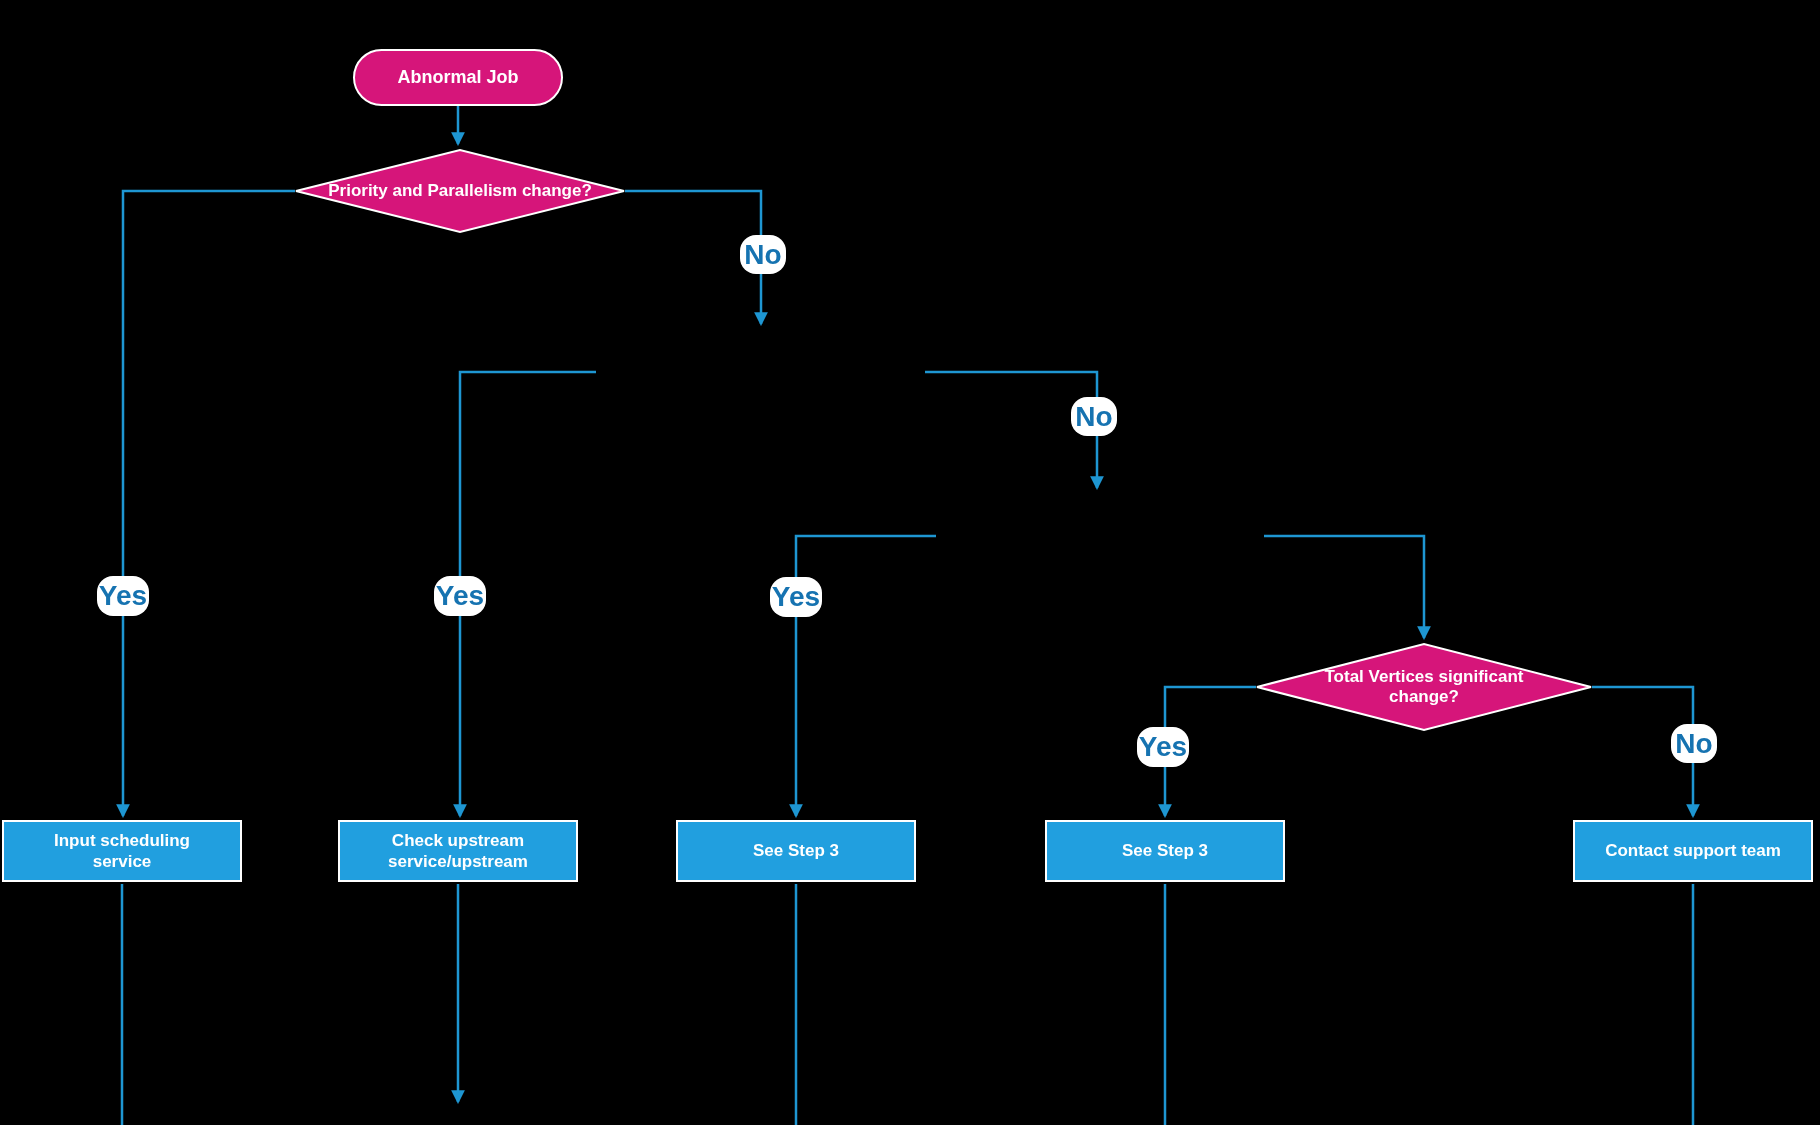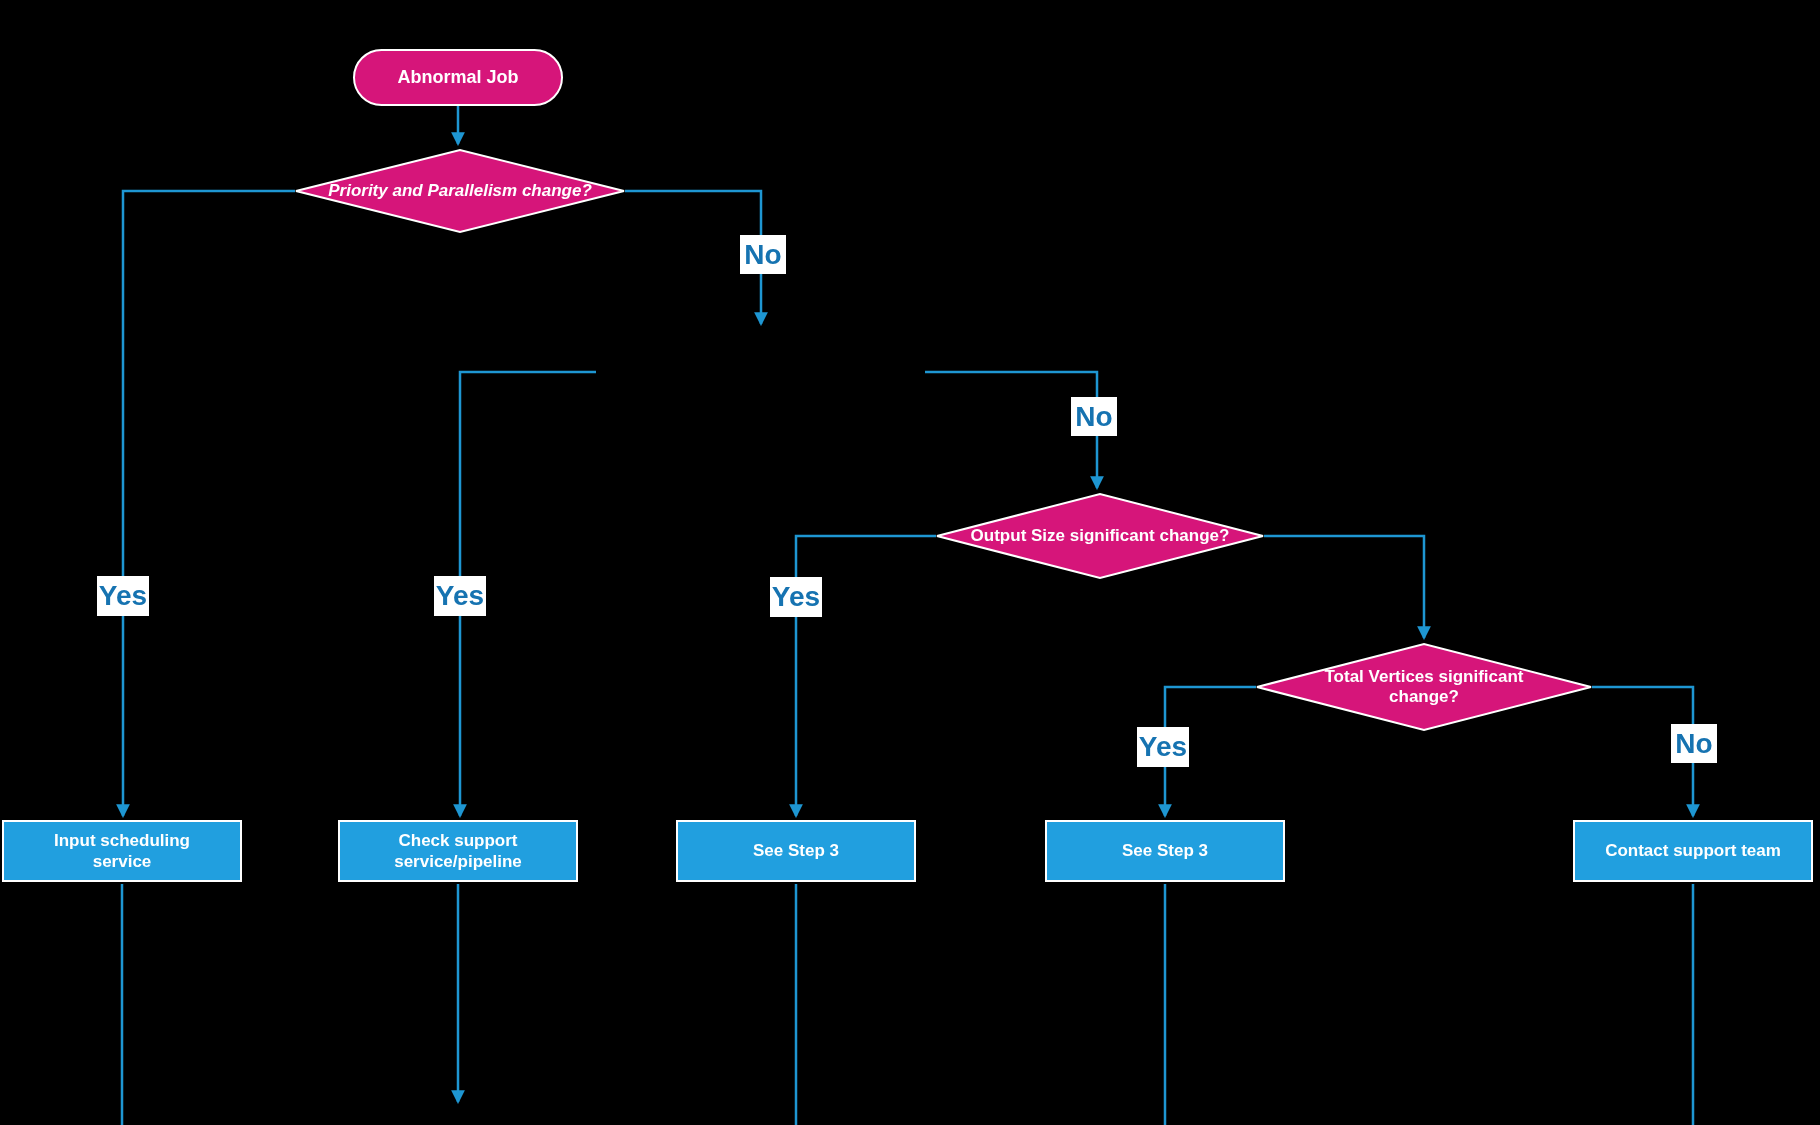--- a/index.html
+++ b/index.html
@@ -25,21 +25,21 @@
   .process{background:var(--process-blue);border:2px solid #FFFFFF;font-size:17px;}
   .process span{display:inline-block;max-width:180px;line-height:1.25;}
   .decision{background:transparent;border:none;}
   .decision svg{position:absolute;left:0;top:0;width:100%;height:100%;}
   .decision polygon{fill:var(--pink);stroke:#FFFFFF;stroke-width:2;}
   .dlabel{position:relative;z-index:2;font-size:17px;line-height:1.2;display:inline-block;}
   .d4 .dlabel{max-width:225px;}
 
   .edge-label{position:absolute;z-index:3;background:#FFFFFF;color:var(--label-blue);
     font-weight:bold;font-size:28px;display:flex;align-items:center;justify-content:center;
-    line-height:1;}
+    line-height:1;border-radius:16px;}
 </style>
 </head>
 <body>
 
 <div class="canvas">
 
   <svg class="wires" width="1820" height="1125">
     <defs>
       <marker id="arrowhead" viewBox="0 0 10 10" refX="8.5" refY="5" markerWidth="5.5" markerHeight="5.5" orient="auto-start-reverse">
         <path d="M0,0 L10,5 L0,10 z"></path>
@@ -58,47 +58,41 @@
     <polyline class="edge" points="458,840 458,1058" marker-end="url(#arrowhead)"></polyline>
     <polyline class="edge" points="796,840 796,1092"></polyline>
     <polyline class="edge" points="1165,840 1165,1092"></polyline>
     <polyline class="edge" points="1693,840 1693,1092 572,1092" marker-end="url(#arrowhead)"></polyline>
   </svg>
 
   <div class="node terminator" style="left:353px;top:5px;width:210px;height:57px;">
     <span>Abnormal Job</span>
   </div>
 
-  <div class="node decision" style="left:293px;top:104px;width:334px;height:86px;font-style:italic;">
+  <div class="node decision" style="left:293px;top:104px;width:334px;height:86px;">
     <svg viewBox="0 0 334 86" preserveAspectRatio="none">
       <polygon points="3,43 167,2 331,43 167,84"></polygon>
     </svg>
     <span class="dlabel">Priority and Parallelism change?</span>
   </div>
 
 
-  <div class="node decision" style="left:934px;top:448px;width:332px;height:88px;">
-    <svg viewBox="0 0 332 88" preserveAspectRatio="none">
-      <polygon points="3,44 166,2 329,44 166,86"></polygon>
-    </svg>
-    <span class="dlabel">Output Size significant change?</span>
-  </div>
 
   <div class="node decision d4" style="left:1254px;top:598px;width:340px;height:90px;">
     <svg viewBox="0 0 340 90" preserveAspectRatio="none">
       <polygon points="3,45 170,2 337,45 170,88"></polygon>
     </svg>
     <span class="dlabel">Total Vertices significant change?</span>
   </div>
 
   <div class="node process" style="left:2px;top:776px;width:240px;height:62px;">
     <span>Input scheduling service</span>
   </div>
   <div class="node process" style="left:338px;top:776px;width:240px;height:62px;">
-    <span style="max-width:150px;">Check support service/pipeline</span>
+    <span style="max-width:150px;">Check upstream service/upstream</span>
   </div>
   <div class="node process" style="left:676px;top:776px;width:240px;height:62px;">
     <span>See Step 3</span>
   </div>
   <div class="node process" style="left:1045px;top:776px;width:240px;height:62px;">
     <span>See Step 3</span>
   </div>
   <div class="node process" style="left:1573px;top:776px;width:240px;height:62px;">
     <span>Contact support team</span>
   </div>

